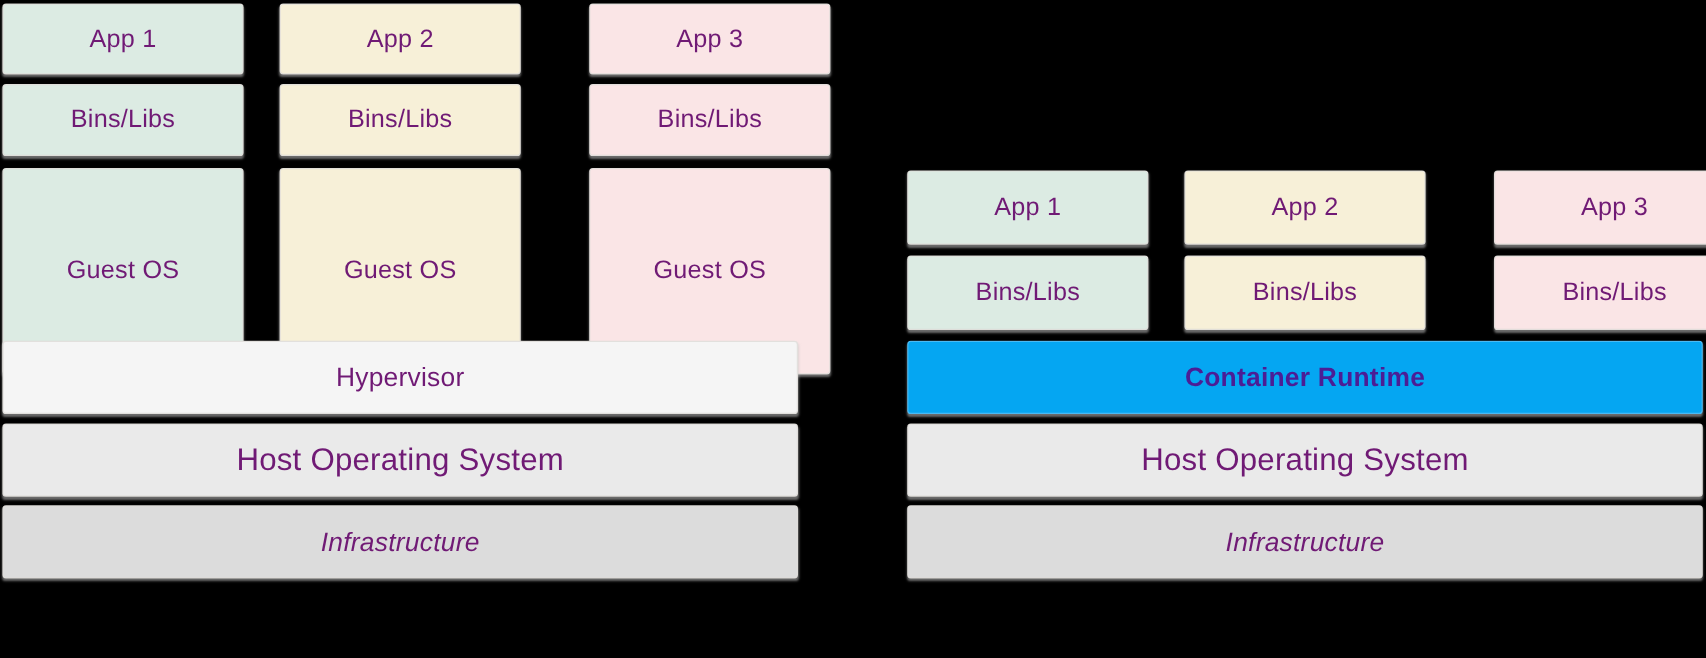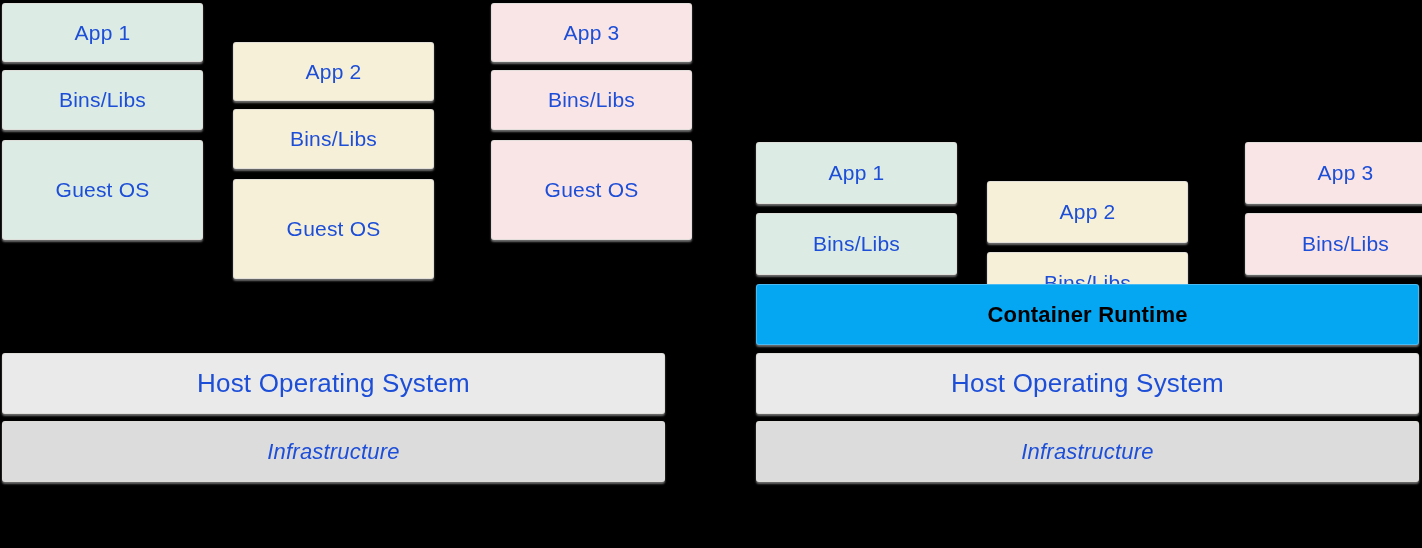--- a/index.html
+++ b/index.html
@@ -23,49 +23,49 @@
 
   .box {
     position: absolute;
     box-sizing: border-box;
     display: flex;
     align-items: center;
     justify-content: center;
     border-radius: 3px;
     border: 1px solid rgba(222, 220, 216, 0.85);
     box-shadow: 0 2px 2px rgba(196, 196, 196, 0.55);
-    color: #1d4ed8;
+    color: #701a75;
     font-size: 21px;
     letter-spacing: 0.2px;
     white-space: nowrap;
   }
   .mint  { background: #dcebe3; }
   .cream { background: #f7f0d8; }
   .pink  { background: #fae5e6; margin-left: 27px; }
   .layer-hypervisor { background: #f5f5f5; font-size: 22px; }
   .layer-host       { background: #eaeaea; font-size: 26px; }
   .layer-infra      { background: #dcdcdc; font-size: 22px; font-style: italic; }
   .layer-runtime {
     background: #05a6f2;
-    color: #000000;
+    color: #4c1d95;
     font-weight: bold;
     font-size: 22px;
     border-color: rgba(120, 200, 245, 0.6);
   }
 
   
   .c1 { left: 0px;   width: 201px; }
-  .c2 { left: 231px; width: 201px; margin-top: 39px; }
+  .c2 { left: 231px; width: 201px; }
   .c3 { left: 462px; width: 201px; }
   .full { left: 0px; width: 663px; }
 
   
   .vm .r-app   { top: 0px;   height: 59px; }
   .vm .r-bins  { top: 67px;  height: 60px; }
-  .vm .r-guest { top: 137px; height: 100px; }
+  .vm .r-guest { top: 137px; height: 172px; }
   .vm .r-hyper { top: 281px; height: 61px; }
   .vm .r-host  { top: 350px; height: 61px; }
   .vm .r-infra { top: 418px; height: 61px; }
 
   
   .containers .r-app     { top: 0px;   height: 62px; }
   .containers .r-bins    { top: 71px;  height: 62px; }
   .containers .r-runtime { top: 142px; height: 61px; }
   .containers .r-host    { top: 211px; height: 61px; }
   .containers .r-infra   { top: 279px; height: 61px; }
@@ -81,20 +81,21 @@
     <div class="box pink r-app c3">App 3</div>
 
     <div class="box mint r-bins c1">Bins/Libs</div>
     <div class="box cream r-bins c2">Bins/Libs</div>
     <div class="box pink r-bins c3">Bins/Libs</div>
 
     <div class="box mint r-guest c1">Guest OS</div>
     <div class="box cream r-guest c2">Guest OS</div>
     <div class="box pink r-guest c3">Guest OS</div>
 
+    <div class="box layer-hypervisor r-hyper full">Hypervisor</div>
     <div class="box layer-host r-host full">Host Operating System</div>
     <div class="box layer-infra r-infra full">Infrastructure</div>
   </section>
 
   <section class="stack containers">
     <div class="box mint r-app c1">App 1</div>
     <div class="box cream r-app c2">App 2</div>
     <div class="box pink r-app c3">App 3</div>
 
     <div class="box mint r-bins c1">Bins/Libs</div>

